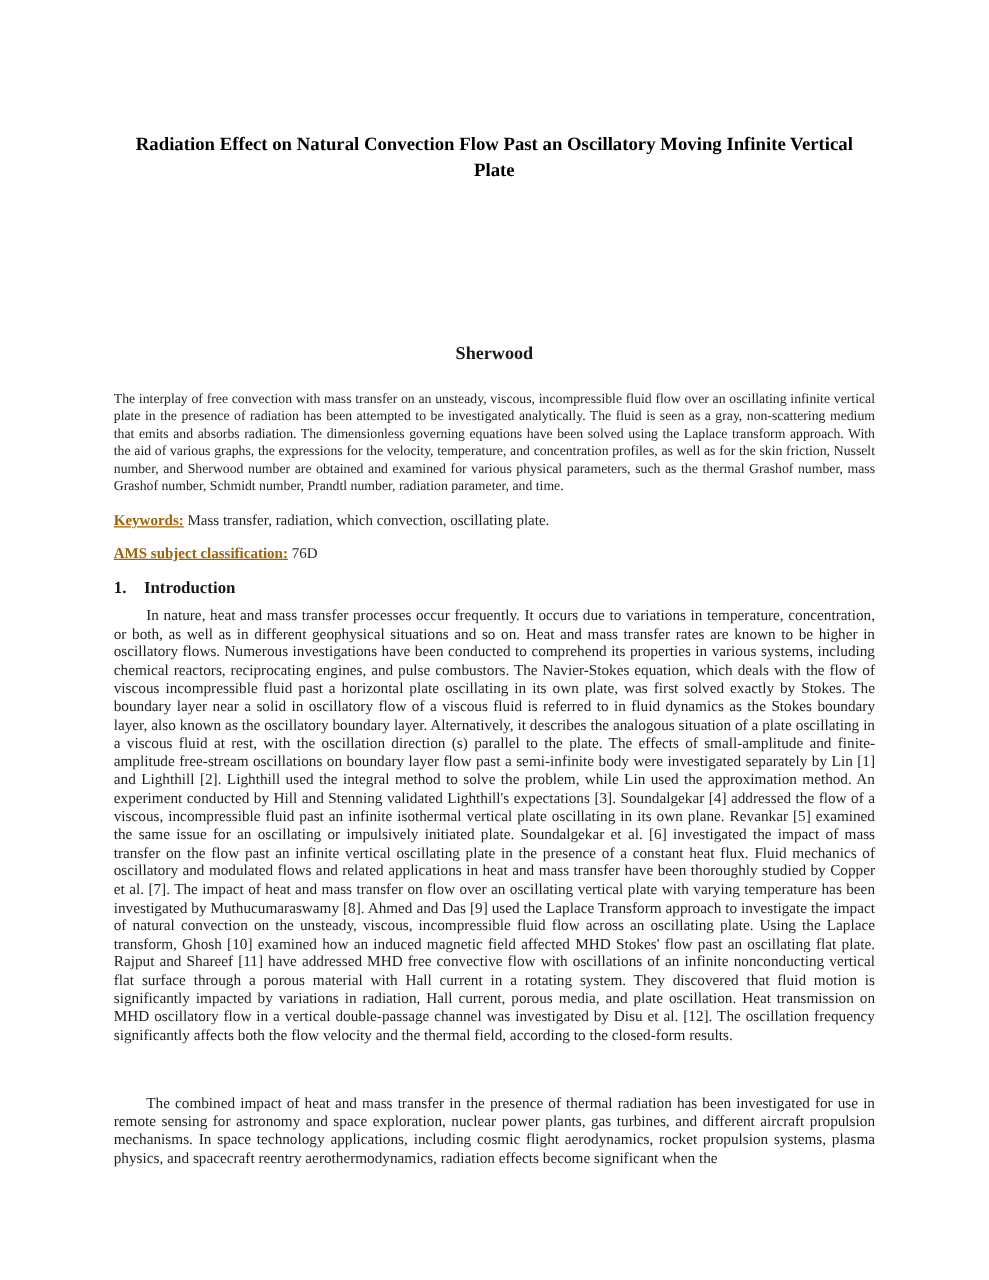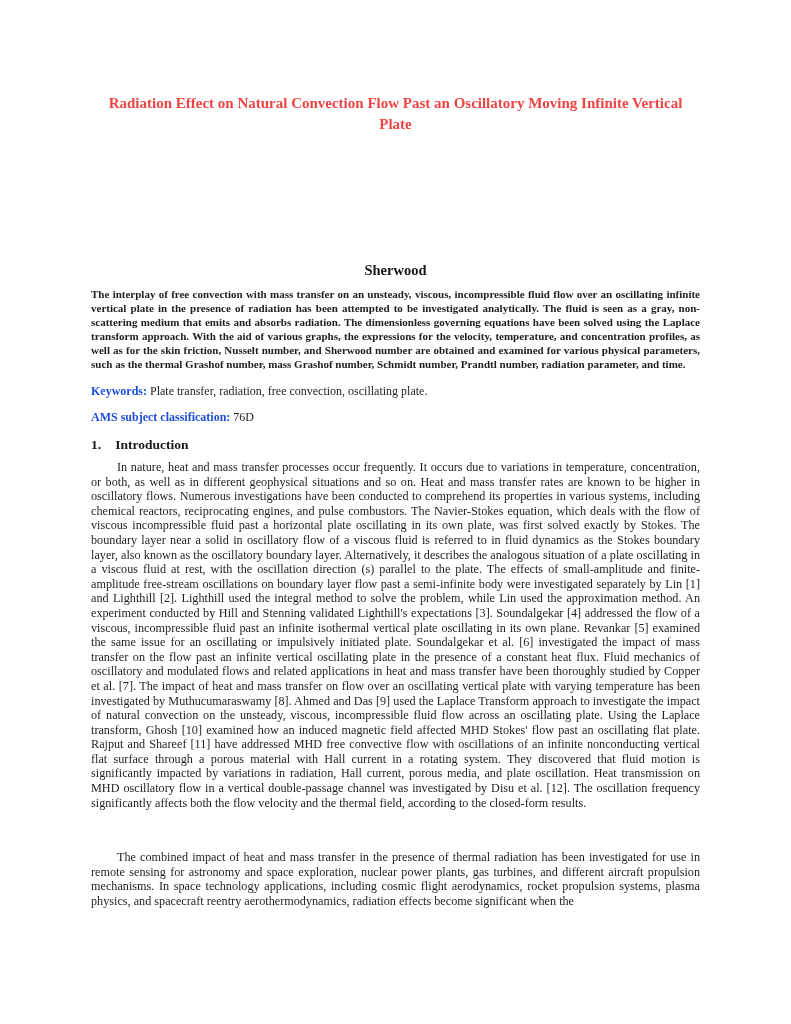--- a/index.html
+++ b/index.html
@@ -14,56 +14,56 @@
     background: #ffffff;
     overflow: hidden;
     font-family: "Liberation Serif", "DejaVu Serif", serif;
     color: #1e1e1e;
   }
   .content {
     width: 609px;
     margin: 0 auto;
   }
   .title {
-    margin: 3px;
+    margin: 16px;
     padding-top: 90px;
     font-size: 15px;
     line-height: 21px;
     font-weight: bold;
     text-align: center;
-    color: #ef4444;
+    color: #000000;
   }
   .abstract-heading {
     margin: 126px 0 0 0;
     font-size: 14.5px;
     line-height: 18px;
     font-weight: bold;
     text-align: center;
     color: #181818;
   }
   .abstract-body {
-    margin: 8px 0 0 0;
+    margin: 20px 0 0 0;
     font-size: 11px;
     line-height: 14px;
     text-align: justify;
     text-justify: inter-word;
-    font-weight: bold;
   }
   .meta-line {
     margin: 13px 0 0 0;
     font-size: 12px;
     line-height: 15px;
     text-align: left;
   }
   .meta-line + .meta-line {
     margin-top: 11px;
   }
   .bold {
     font-weight: bold;
-    color: #1d4ed8;
+    color: #a16207;
+    text-decoration: underline;
   }
   .meta-text {
     margin-left: 3px;
   }
   .section-heading {
     margin: 11px 0 0 0;
     font-size: 13.5px;
     line-height: 18px;
     font-weight: bold;
     color: #181818;
@@ -89,21 +89,21 @@
 
 <div class="page">
   <div class="content">
 
     <h1 class="title">Radiation Effect on Natural Convection Flow Past an Oscillatory Moving Infinite Vertical Plate</h1>
 
     <h2 class="abstract-heading">Sherwood</h2>
 
     <p class="abstract-body">The interplay of free convection with mass transfer on an unsteady, viscous, incompressible fluid flow over an oscillating infinite vertical plate in the presence of radiation has been attempted to be investigated analytically. The fluid is seen as a gray, non-scattering medium that emits and absorbs radiation. The dimensionless governing equations have been solved using the Laplace transform approach. With the aid of various graphs, the expressions for the velocity, temperature, and concentration profiles, as well as for the skin friction, Nusselt number, and Sherwood number are obtained and examined for various physical parameters, such as the thermal Grashof number, mass Grashof number, Schmidt number, Prandtl number, radiation parameter, and time.</p>
 
-    <p class="meta-line"><span class="bold">Keywords:</span><span class="meta-text">Plate transfer, radiation, free convection, oscillating plate.</span></p>
+    <p class="meta-line"><span class="bold">Keywords:</span><span class="meta-text">Mass transfer, radiation, which convection, oscillating plate.</span></p>
 
     <p class="meta-line"><span class="bold">AMS subject classification:</span><span class="meta-text">76D</span></p>
 
     <h3 class="section-heading"><span class="section-number">1.</span><span>Introduction</span></h3>
 
     <p class="body-para">In nature, heat and mass transfer processes occur frequently. It occurs due to variations in temperature, concentration, or both, as well as in different geophysical situations and so on. Heat and mass transfer rates are known to be higher in oscillatory flows. Numerous investigations have been conducted to comprehend its properties in various systems, including chemical reactors, reciprocating engines, and pulse combustors. The Navier-Stokes equation, which deals with the flow of viscous incompressible fluid past a horizontal plate oscillating in its own plate, was first solved exactly by Stokes. The boundary layer near a solid in oscillatory flow of a viscous fluid is referred to in fluid dynamics as the Stokes boundary layer, also known as the oscillatory boundary layer. Alternatively, it describes the analogous situation of a plate oscillating in a viscous fluid at rest, with the oscillation direction (s) parallel to the plate. The effects of small-amplitude and finite-amplitude free-stream oscillations on boundary layer flow past a semi-infinite body were investigated separately by Lin [1] and Lighthill [2]. Lighthill used the integral method to solve the problem, while Lin used the approximation method. An experiment conducted by Hill and Stenning validated Lighthill's expectations [3]. Soundalgekar [4] addressed the flow of a viscous, incompressible fluid past an infinite isothermal vertical plate oscillating in its own plane. Revankar [5] examined the same issue for an oscillating or impulsively initiated plate. Soundalgekar et al. [6] investigated the impact of mass transfer on the flow past an infinite vertical oscillating plate in the presence of a constant heat flux. Fluid mechanics of oscillatory and modulated flows and related applications in heat and mass transfer have been thoroughly studied by Copper et al. [7]. The impact of heat and mass transfer on flow over an oscillating vertical plate with varying temperature has been investigated by Muthucumaraswamy [8]. Ahmed and Das [9] used the Laplace Transform approach to investigate the impact of natural convection on the unsteady, viscous, incompressible fluid flow across an oscillating plate. Using the Laplace transform, Ghosh [10] examined how an induced magnetic field affected MHD Stokes' flow past an oscillating flat plate. Rajput and Shareef [11] have addressed MHD free convective flow with oscillations of an infinite nonconducting vertical flat surface through a porous material with Hall current in a rotating system. They discovered that fluid motion is significantly impacted by variations in radiation, Hall current, porous media, and plate oscillation. Heat transmission on MHD oscillatory flow in a vertical double-passage channel was investigated by Disu et al. [12]. The oscillation frequency significantly affects both the flow velocity and the thermal field, according to the closed-form results.</p>
 
     <p class="body-para second">The combined impact of heat and mass transfer in the presence of thermal radiation has been investigated for use in remote sensing for astronomy and space exploration, nuclear power plants, gas turbines, and different aircraft propulsion mechanisms. In space technology applications, including cosmic flight aerodynamics, rocket propulsion systems, plasma physics, and spacecraft reentry aerothermodynamics, radiation effects become significant when the</p>
 
   </div>

